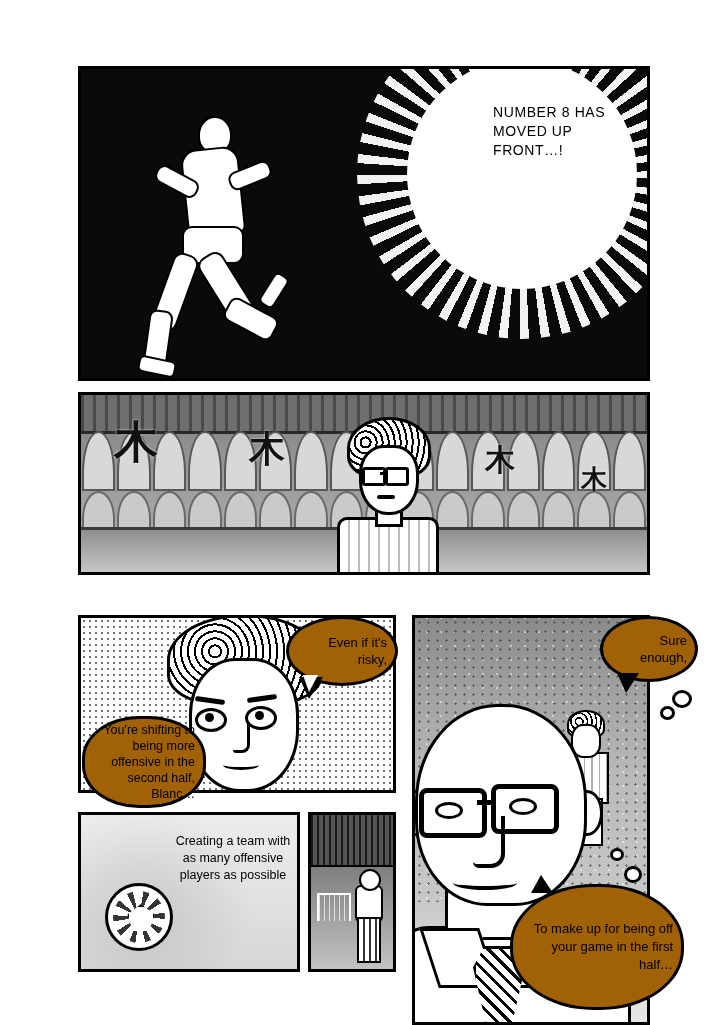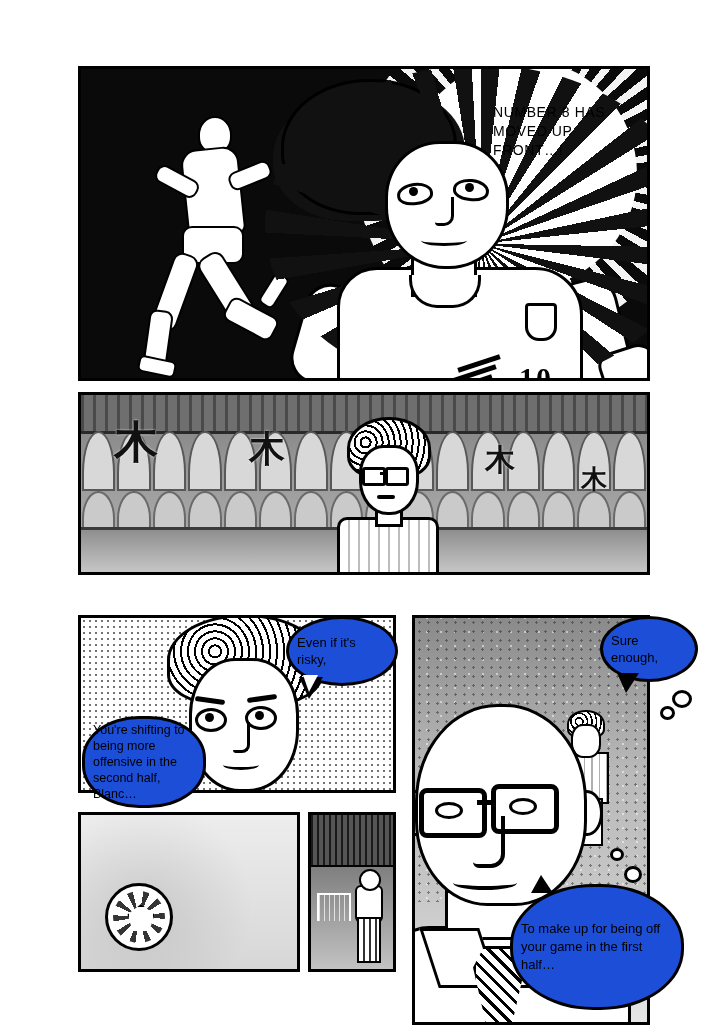--- a/index.html
+++ b/index.html
@@ -537,27 +537,27 @@
   .p6-player .head { left: 8px; top: 0; width: 18px; height: 18px; border-radius: 50%; }
   .p6-player .body { left: 4px; top: 16px; width: 24px; height: 34px; border-radius: 6px; }
   .p6-player .legs {
     left: 6px; top: 48px; width: 20px; height: 42px;
     background: repeating-linear-gradient(90deg,#fff 0 4px,#333 4px 6px);
   }
 
   
   .balloon {
     position: absolute;
-    background: #1d4ed8;
+    background: #a16207;
     border: 3px solid #000;
     border-radius: 50%;
     display: flex;
     align-items: center;
     justify-content: center;
-    text-align: left;
+    text-align: right;
     font-family: "Liberation Sans", sans-serif;
     color: #000;
     z-index: 20;
     box-sizing: border-box;
   }
   .balloon .txt { display: block; padding: 4px 8px; }
   .tail {
     position: absolute;
     width: 0; height: 0;
     z-index: 21;
@@ -634,41 +634,20 @@
       <div class="seg armB"></div>
       <div class="seg hip"></div>
       <div class="seg legA"></div>
       <div class="seg legB"></div>
       <div class="seg shinA"></div>
       <div class="seg shinB"></div>
       <div class="seg footA"></div>
       <div class="seg footB"></div>
     </div>
 
-    <div class="hero">
-      <div class="part body"></div>
-      <div class="part armL"></div>
-      <div class="part armR"></div>
-      <div class="part handR"></div>
-      <div class="part neck"></div>
-      <div class="hair"></div>
-      <div class="part face"></div>
-      <div class="eyeL"></div>
-      <div class="eyeR"></div>
-      <div class="pupL"></div>
-      <div class="pupR"></div>
-      <div class="nose"></div>
-      <div class="mouth"></div>
-      <div class="collar"></div>
-      <div class="badge"></div>
-      <div class="stripe s1"></div>
-      <div class="stripe s2"></div>
-      <div class="stripe s3"></div>
-      <div class="num">10</div>
-    </div>
 
     <div class="caption-p1">NUMBER 8 HAS MOVED UP FRONT…!</div>
   </div>
 
   <div class="panel" id="panel2">
     <div class="stadium-roof"></div>
     <div class="arch-row">
       <div class="arch"></div>
         <div class="arch"></div>
         <div class="arch"></div>
@@ -767,20 +746,21 @@
       <div class="mouth"></div>
       <div class="collar-l"></div>
       <div class="collar-r"></div>
       <div class="tie"></div>
     </div>
   </div>
 
   <div class="panel" id="panel5">
     <div class="p5-shade"></div>
     <div class="ball"></div>
+    <div class="caption-p5">Creating a team with as many offensive players as possible</div>
   </div>
 
   <div class="panel" id="panel6">
     <div class="p6-stands"></div>
     <div class="p6-goal"></div>
     <div class="p6-player">
       <div class="bit body"></div>
       <div class="bit legs"></div>
       <div class="bit head"></div>
     </div>

